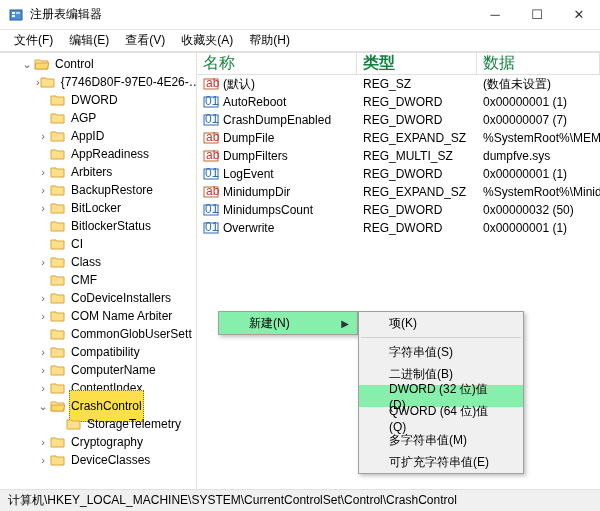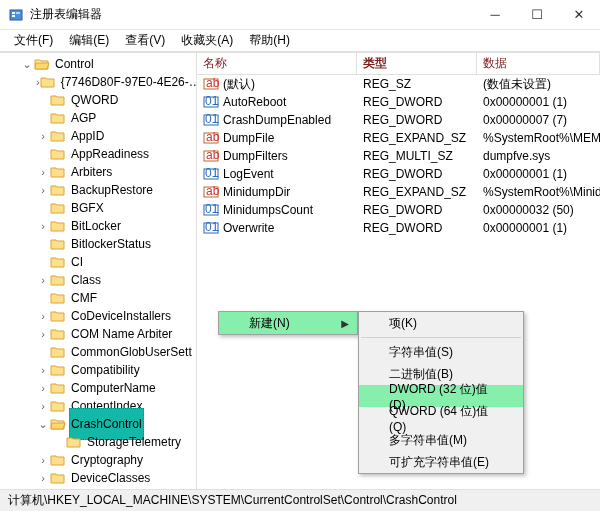--- a/index.html
+++ b/index.html
@@ -13,25 +13,25 @@
     .menubar { height: 22px; display: flex; align-items: center; padding: 0 6px; background: #fff; border-bottom: 1px solid #e0e0df; }
     .menubar .mitem { padding: 2px 8px; cursor: default; font-size: 12px; }
 
     .body { flex: 1; display: flex; border-top: 1px solid #e0e0df; overflow: hidden; position: relative; }
 
     .tree { width: 197px; background: #fff; overflow-y: auto; overflow-x: hidden; border-right: 1px solid #e0e0df; padding-top: 2px; }
     .tnode { display: flex; align-items: center; height: 18px; white-space: nowrap; }
     .tnode .exp { width: 14px; text-align: center; color: #666; font-size: 11px; cursor: default; }
     .tnode .folder { width: 16px; height: 14px; margin-right: 3px; display: inline-flex; align-items: center; }
     .tnode .label { font-size: 12px; padding: 0 2px; }
-    .tnode.selected .label { background: #14b8a6; border: 1px dotted #666; padding: 8px 1px; }
+    .tnode.selected .label { background: #fde047; border: 1px dotted #666; padding: 8px 1px; }
 
     .listwrap { flex: 1; overflow: auto; position: relative; }
     .listhead { display: flex; background: #fff; border-bottom: 1px solid #e0e0df; height: 22px; align-items: center; position: sticky; top: 0; }
-    .listhead .col { padding-left: 6px; border-right: 1px solid #e0e0df; height: 100%; display: flex; align-items: center; color: #7f1d1d; font-size: 12px; }
+    .listhead .col { padding-left: 6px; border-right: 1px solid #e0e0df; height: 100%; display: flex; align-items: center; color: #15803d; font-size: 16px; }
     .col-name { width: 160px; }
     .col-type { width: 120px; font-weight: bold; }
     .col-data { flex: 1; }
 
     .row { display: flex; height: 18px; align-items: center; }
     .row .cell { padding-left: 6px; white-space: nowrap; overflow: hidden; font-size: 12px; }
     .row .cn { width: 160px; display: flex; align-items: center; }
     .row .ct { width: 120px; }
     .row .cd { flex: 1; }
     .vicon { width: 16px; height: 16px; margin-right: 4px; display: inline-flex; align-items: center; justify-content: center; }
@@ -100,21 +100,21 @@
         </span>
         <span class="label">{7746D80F-97E0-4E26-…</span>
       </div>
       <div class="tnode" style="padding-left: 36px;">
         <span class="exp"></span>
         <span class="folder">
           <svg width="16" height="14" viewBox="0 0 16 14">
             <path d="M1 3 L6 3 L7 4 L14 4 L14 12 L1 12 Z" fill="#ffe08a" stroke="#d9a441"></path>
           </svg>
         </span>
-        <span class="label">QWORD</span>
+        <span class="label">DWORD</span>
       </div>
       <div class="tnode" style="padding-left: 36px;">
         <span class="exp"></span>
         <span class="folder">
           <svg width="16" height="14" viewBox="0 0 16 14">
             <path d="M1 3 L6 3 L7 4 L14 4 L14 12 L1 12 Z" fill="#ffe08a" stroke="#d9a441"></path>
           </svg>
         </span>
         <span class="label">AGP</span>
       </div>
@@ -146,29 +146,20 @@
         <span class="label">Arbiters</span>
       </div>
       <div class="tnode" style="padding-left: 36px;">
         <span class="exp">›</span>
         <span class="folder">
           <svg width="16" height="14" viewBox="0 0 16 14">
             <path d="M1 3 L6 3 L7 4 L14 4 L14 12 L1 12 Z" fill="#ffe08a" stroke="#d9a441"></path>
           </svg>
         </span>
         <span class="label">BackupRestore</span>
-      </div>
-      <div class="tnode" style="padding-left: 36px;">
-        <span class="exp"></span>
-        <span class="folder">
-          <svg width="16" height="14" viewBox="0 0 16 14">
-            <path d="M1 3 L6 3 L7 4 L14 4 L14 12 L1 12 Z" fill="#ffe08a" stroke="#d9a441"></path>
-          </svg>
-        </span>
-        <span class="label">BGFX</span>
       </div>
       <div class="tnode" style="padding-left: 36px;">
         <span class="exp">›</span>
         <span class="folder">
           <svg width="16" height="14" viewBox="0 0 16 14">
             <path d="M1 3 L6 3 L7 4 L14 4 L14 12 L1 12 Z" fill="#ffe08a" stroke="#d9a441"></path>
           </svg>
         </span>
         <span class="label">BitLocker</span>
       </div>

